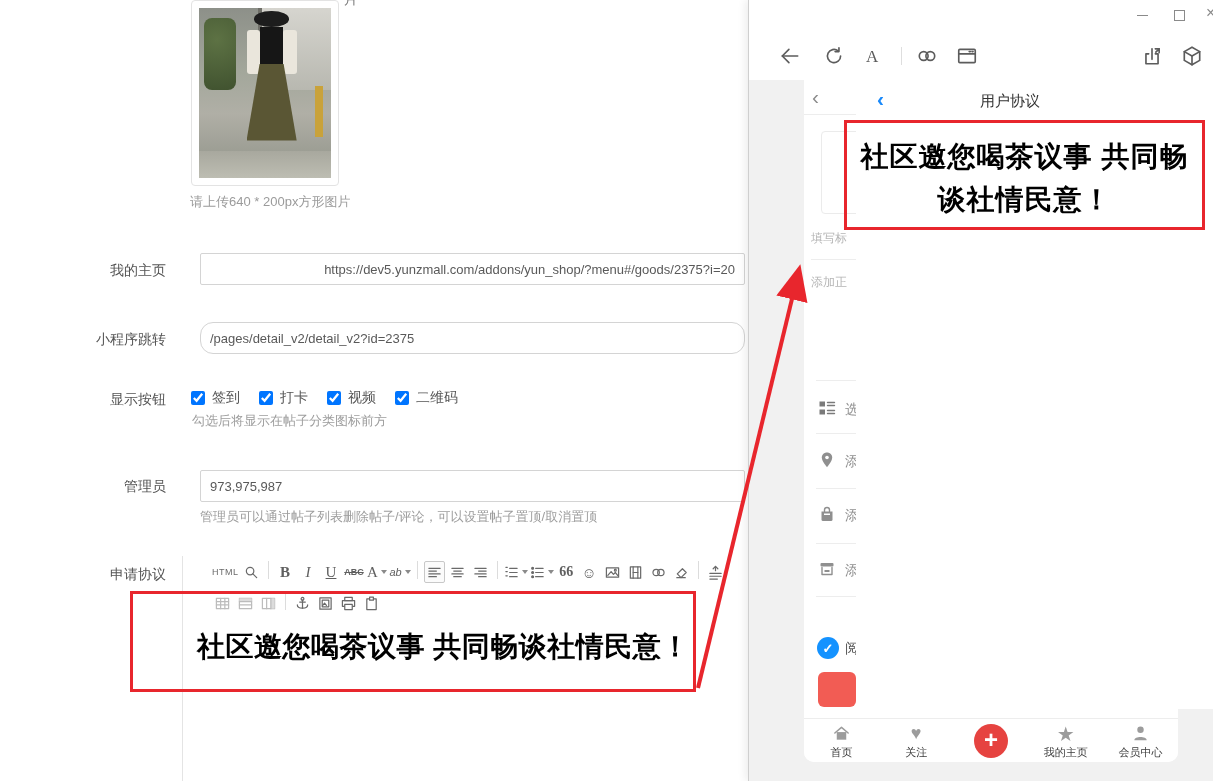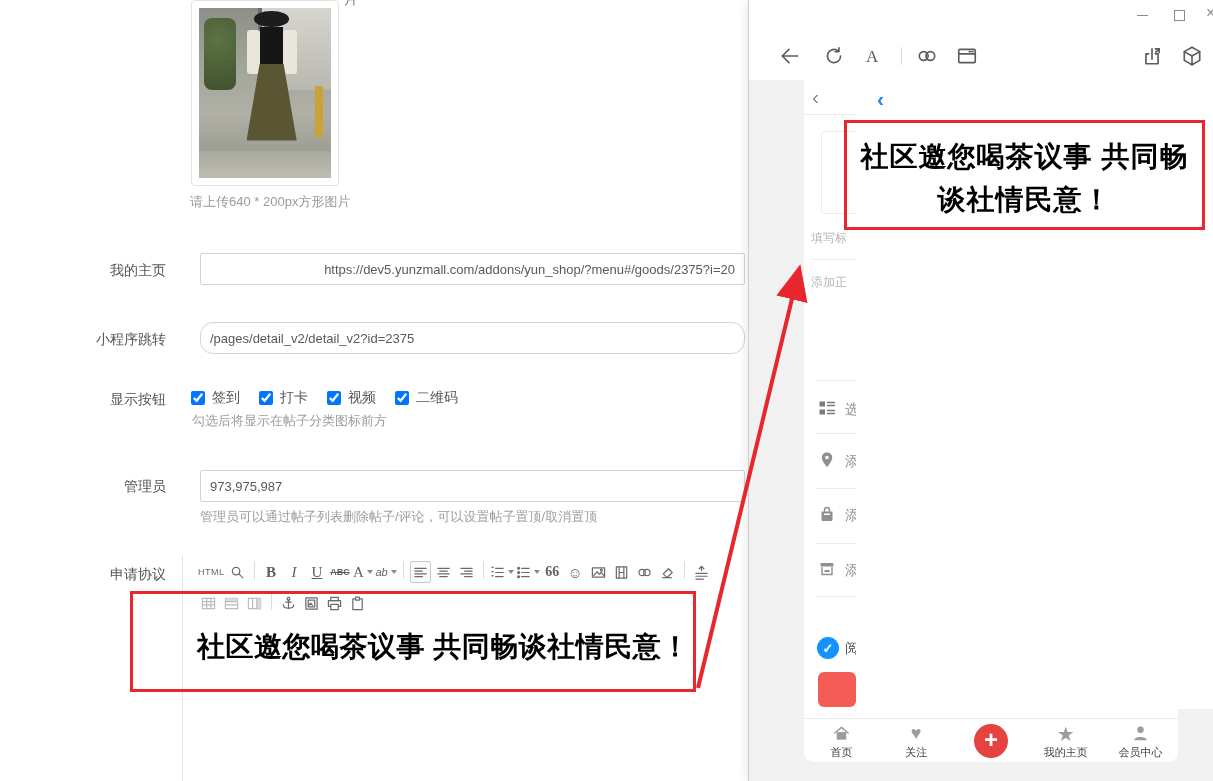--- a/index.html
+++ b/index.html
@@ -25,21 +25,21 @@
   .flabel{width:146px;left:20px;text-align:right;font-size:14px;color:#545454}
   .finput{left:200px;width:545px;height:32px;border:1px solid #d4d4d4;border-radius:2px;font-size:13px;color:#595959;padding:0 9px;box-sizing:border-box;background:#fff;outline:none;font-family:"Liberation Sans",sans-serif}
   .fhint{font-size:13px;color:#9d9d9d}
 
   .cbgroup{left:191px;top:389px;display:flex;align-items:center;font-size:14px;color:#545454}
   .cbitem{display:flex;align-items:center;margin-right:19px}
   .cbitem input{margin:0 7px 0 0;width:14px;height:14px}
 
   
   .editor{left:182px;top:556px;width:566px;height:225px;border-left:1px solid #e4e4e4}
-  .tbrow{position:absolute;left:14px;display:flex;align-items:flex-start;white-space:nowrap}
+  .tbrow{position:absolute;left:28px;display:flex;align-items:flex-start;white-space:nowrap}
   .tbrow1{top:5px}
   .tbrow2{top:36px}
   .tbtn{height:22px;min-width:21px;display:flex;align-items:center;justify-content:center;color:#5f5f5f;font-size:13px;margin:0 1px;box-sizing:border-box}
   .tbtn.active{border:1px solid #c8c8c8;background:#fbfbfb;border-radius:2px}
   .tbtn.light{color:#b9b9b9}
   .tb-html{font-size:9px;letter-spacing:.5px;color:#6a6a6a}
   .tb-b{font-family:"Liberation Serif",serif;font-weight:bold;font-size:15px}
   .tb-i{font-family:"Liberation Serif",serif;font-style:italic;font-size:15px}
   .tb-u{font-family:"Liberation Serif",serif;font-size:15px;text-decoration:underline}
   .tb-abc{font-size:9px;text-decoration:line-through;font-weight:bold}
@@ -442,16 +442,17 @@
             <circle cx="10" cy="6" r="3.4" fill="#9c9c9c" stroke="none"></circle>
             <path d="M3.5 17 c0-4.5 13-4.5 13 0 z" fill="#9c9c9c" stroke="none"></path>
           </svg>
         <span class="tab-label">会员中心</span>
       </div>
     </div>
   </div>
 
   <div class="panel">
     <div class="panel-back">‹</div>
+    <div class="panel-title">用户协议</div>
   </div>
 </div>
 
 <div class="abs redbox redbox-right">社区邀您喝茶议事 共同畅谈社情民意！</div>
 
 </body></html>

